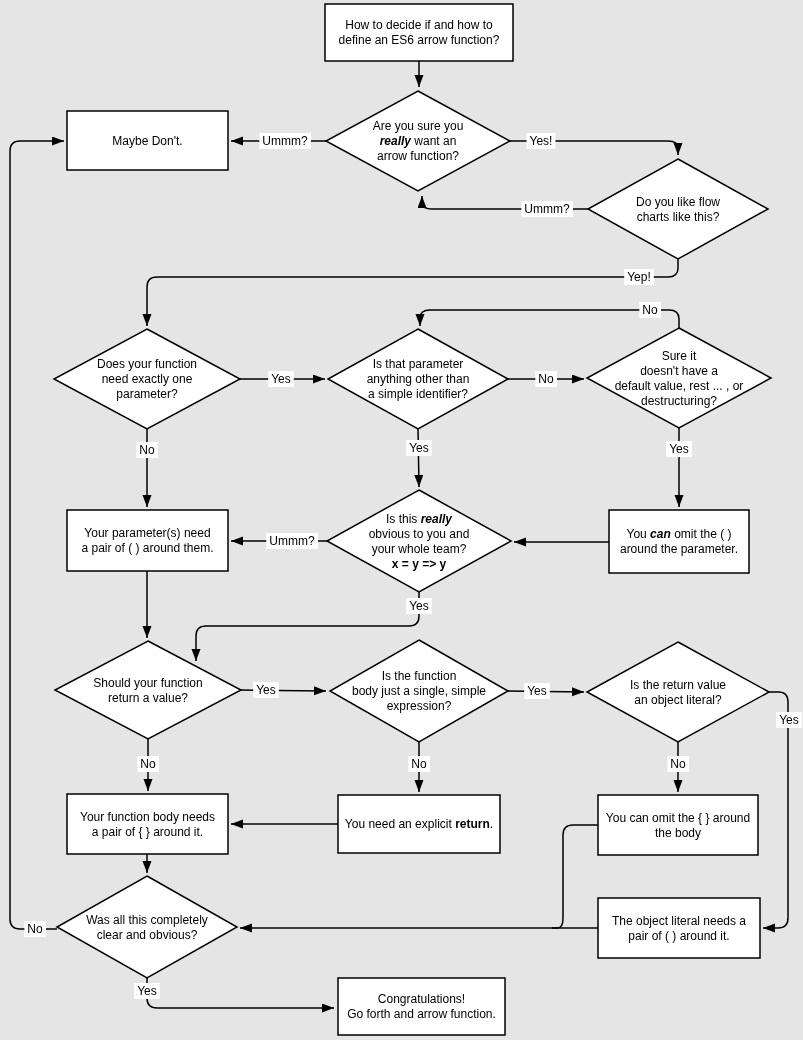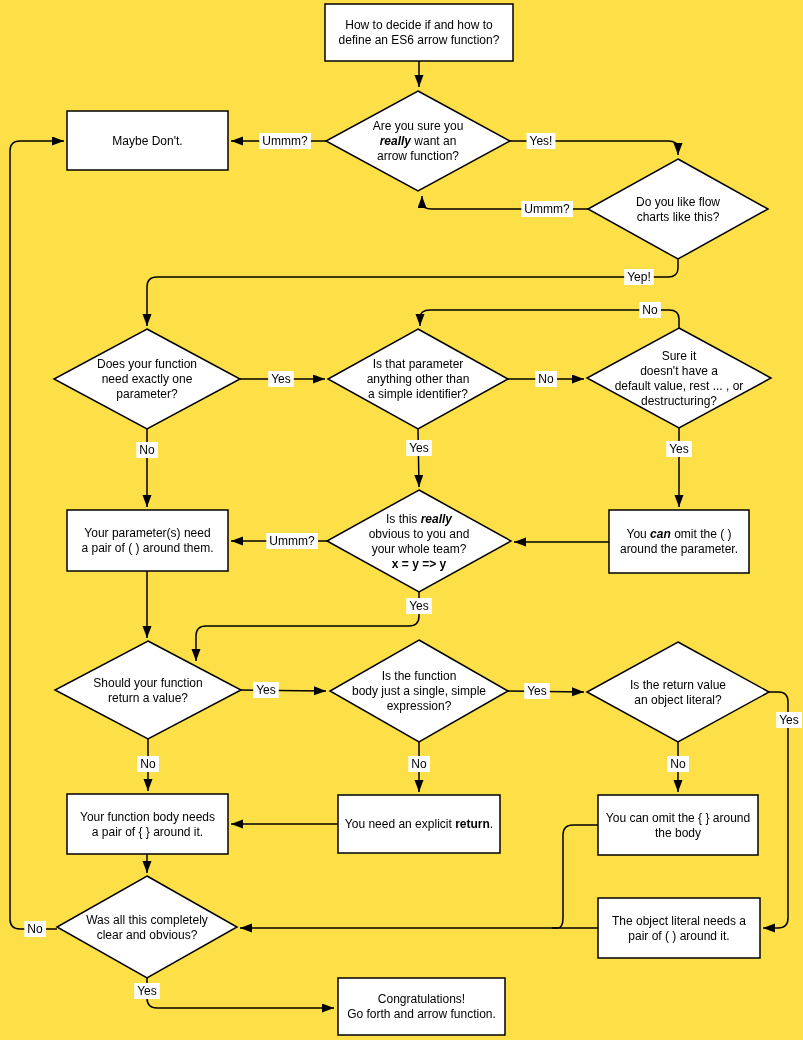--- a/index.html
+++ b/index.html
@@ -1,16 +1,16 @@
 <!DOCTYPE html>
 <html><head>
 <meta charset="utf-8">
 <style>
   html, body { margin: 0; padding: 0; background: #ffffff; }
-  .canvas { position: relative; width: 803px; height: 1040px; background: #fde047; }
+  .canvas { position: relative; width: 803px; height: 1040px; background: #e5e5e5; }
   svg { display: block; }
   svg text {
     font-family: "Liberation Sans", "DejaVu Sans", sans-serif;
     -webkit-font-smoothing: antialiased;
   }
 </style>
 </head>
 <body>
 
 <div class="canvas">

